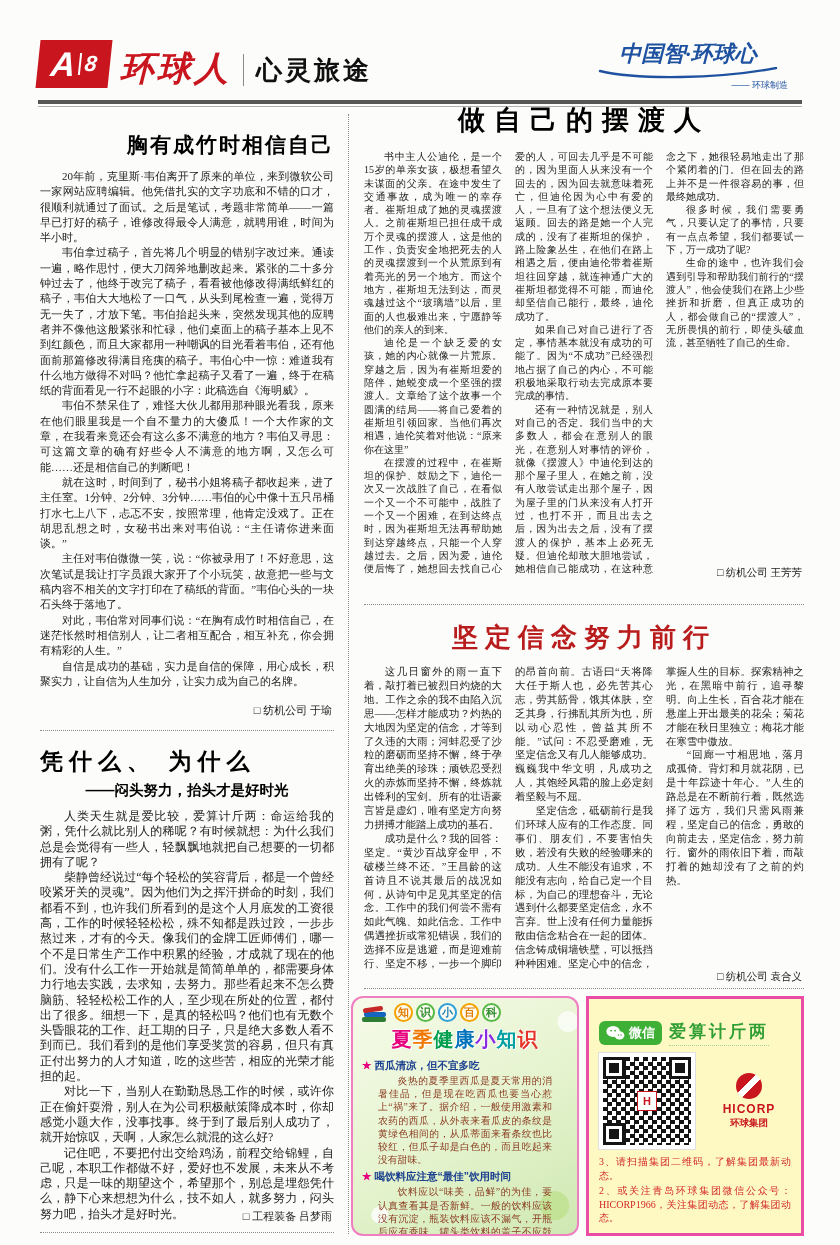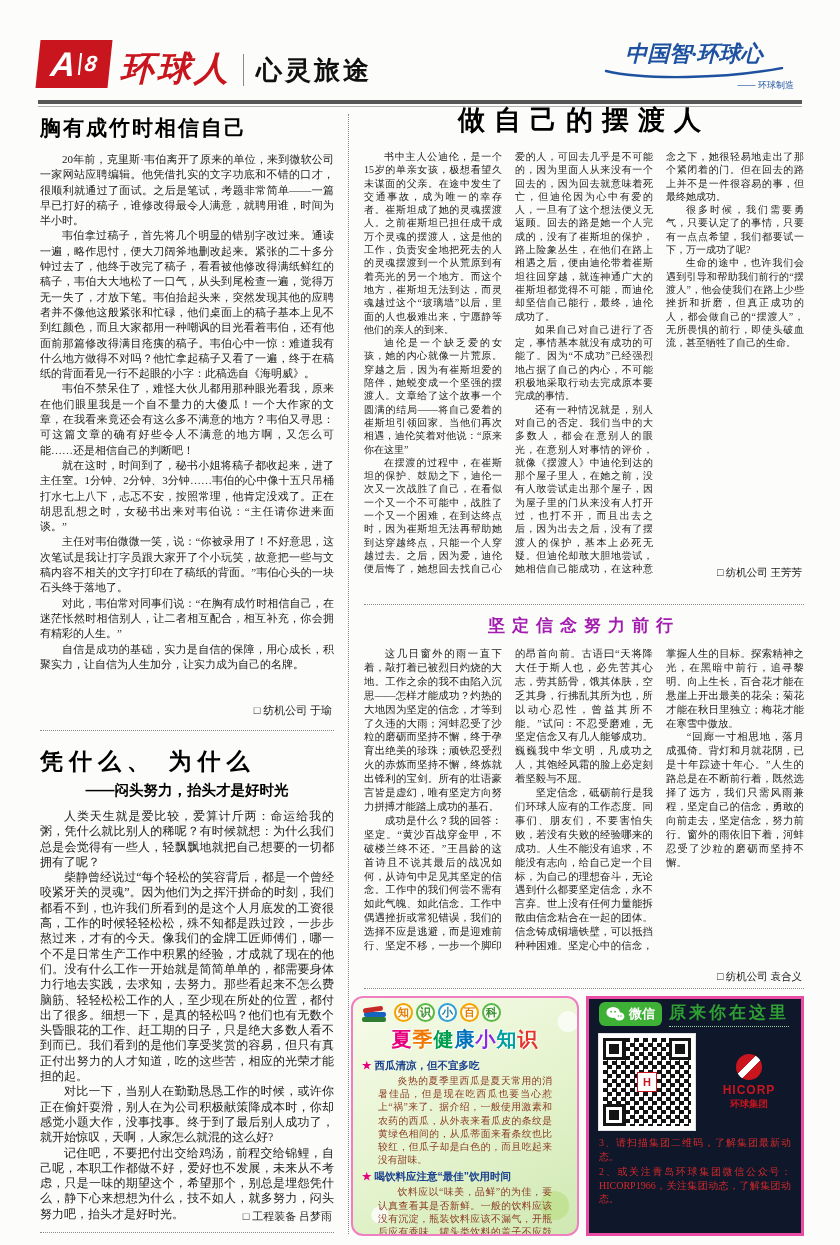--- a/index.html
+++ b/index.html
@@ -11,57 +11,57 @@
   .badge{height:48px;min-width:60px;background:#c9151d;color:#fff;display:flex;align-items:center;
          justify-content:center;transform:skew(-6deg);padding:0 6px;
          font-family:"Liberation Sans",sans-serif;font-style:italic;font-weight:900;}
   .badge .bl{font-size:34px;line-height:1;}
   .badge .bd{font-size:22px;line-height:1;margin-left:3px;border-left:2px solid #fff;padding-left:4px;}
   .masthead{color:#c9151d;font-family:"Liberation Serif",serif;font-style:italic;font-weight:900;
             font-size:34px;line-height:1;letter-spacing:3px;padding-bottom:2px;}
   .divider-v{width:1px;height:32px;background:#8a8a8a;margin:0 2px 2px 2px;}
   .subsection{font-family:"Liberation Sans",sans-serif;font-weight:700;font-size:26px;line-height:1;
               letter-spacing:3px;color:#101010;padding-bottom:5px;}
-  .header-right{position:absolute;right:46px;top:42px;width:200px;text-align:center;}
+  .header-right{position:absolute;right:52px;top:42px;width:200px;text-align:center;}
   .slogan{color:#1e52a0;font-style:italic;font-weight:700;font-size:22px;line-height:1.1;
           font-family:"Liberation Serif",serif;white-space:nowrap;}
   .swoosh{display:block;margin:1px auto 0;}
   .slogan-sub{color:#1e52a0;font-size:9px;text-align:right;font-family:"Liberation Sans",sans-serif;}
   .rule{position:absolute;left:38px;right:38px;top:100px;height:4px;background:#565656;}
   .rule2{position:absolute;left:38px;right:38px;top:106px;height:1px;background:#b0b0b0;}
 
   
   .article{position:absolute;overflow:hidden;box-sizing:border-box;}
   .article p{margin:0;text-indent:2em;text-align:justify;}
   .byline{position:absolute;right:2px;bottom:0;background:#fcfcfa;padding-left:10px;}
 
   #article1{left:40px;top:114px;width:294px;height:604px;}
-  #article1 .title{text-align:left;font-family:"Liberation Sans",sans-serif;font-weight:900;
-                   font-size:21px;letter-spacing:2px;margin:0 0 10px;color:#000;}
+  #article1 .title{text-align:right;font-family:"Liberation Sans",sans-serif;font-weight:900;
+                   font-size:21px;letter-spacing:2px;margin:17px 0 10px;color:#000;}
   #article1 .body{font-size:11px;line-height:15.3px;}
   #article1 .byline{font-size:11px;}
 
   #article3{left:40px;top:744px;width:294px;height:480px;}
   #article3 .title{font-family:"Liberation Sans",sans-serif;font-weight:900;
                    font-size:23px;letter-spacing:6px;margin:2px 0 0;color:#000;}
   #article3 .subtitle{text-align:center;font-family:"Liberation Sans",sans-serif;font-weight:700;
                       font-size:14.5px;margin:4px 0 9px;color:#000;}
   #article3 .body{font-size:12px;line-height:15.3px;}
   #article3 .byline{font-size:11px;}
 
   #article2{left:364px;top:98px;width:440px;height:482px;}
   #article2 .title{text-align:center;font-family:"Liberation Sans",sans-serif;font-weight:900;
                    font-size:27px;letter-spacing:9px;margin:4px 0 12px;color:#000;}
   #article2 .cols{column-count:3;column-gap:13px;column-fill:auto;height:428px;
                   font-size:10px;line-height:13.3px;}
   #article2 .byline{font-size:10.5px;}
 
   #article4{left:364px;top:612px;width:440px;height:372px;}
   #article4 .title{text-align:center;font-family:"Liberation Sans",sans-serif;font-weight:900;
-                   font-size:17px;letter-spacing:7px;margin:2px 0 10px;color:#a21caf;}
+                   font-size:26px;letter-spacing:7px;margin:8px 0 10px;color:#b91c1c;}
   #article4 .cols{column-count:3;column-gap:13px;column-fill:auto;height:318px;
                   font-size:10.4px;line-height:13.9px;}
   #article4 .byline{font-size:10.5px;}
 
   
   .vdiv{position:absolute;left:348px;top:114px;height:1120px;width:0;border-left:1px dotted #8a8a8a;}
   .hdot{position:absolute;border-top:1px dotted #8a8a8a;height:0;}
   #hr-left{left:40px;width:294px;top:730px;}
   #hr-left2{left:40px;width:294px;top:1232px;}
   #hr-right1{left:364px;width:440px;top:604px;}
@@ -100,21 +100,21 @@
   .hb-title span:nth-child(6){color:#00a0a0;}
   .hb-title span:nth-child(7){color:#e6332a;}
   .hb-head{color:#1a3f8f;font-family:"Liberation Sans",sans-serif;font-weight:700;
            font-size:10.5px;line-height:15px;}
   .hb-star{color:#e6007e;margin-right:3px;}
   .hb-body{color:#8a3a20;font-size:9.8px;line-height:13.2px;text-align:justify;text-indent:2em;
            margin:1px 16px 3px;}
 
   
   #qrbox{position:absolute;left:586px;top:996px;width:218px;height:240px;box-sizing:border-box;
-         border:3px solid #ea4da5;background:#0f172a;padding:2px 10px 4px;}
+         border:3px solid #ea4da5;background:#fef9c3;padding:21px 10px 4px;}
   .qr-head{display:flex;align-items:center;gap:7px;}
   .wx-badge{background:#3eb035;border-radius:6px;color:#fff;display:flex;align-items:center;gap:4px;
             padding:3px 7px;font-family:"Liberation Sans",sans-serif;font-weight:700;font-size:13px;}
   .scan-label{color:#2f9e33;font-family:"Liberation Sans",sans-serif;font-weight:900;
               font-size:17px;letter-spacing:3px;border-bottom:1px dotted #9dd49d;padding-bottom:2px;}
   .qr-row{display:flex;align-items:center;gap:12px;margin:7px 0 6px;}
   .qr{position:relative;width:88px;height:88px;flex:0 0 auto;border:4px solid #fff;
       outline:1px solid #e0e0e0;
       background:conic-gradient(#141414 25%,#fff 0 50%,#141414 0 75%,#fff 0);
       background-size:9px 9px;}
@@ -204,21 +204,21 @@
     </div>
     <div class="byline">□ 工程装备 吕梦雨</div>
   </div>
 
   <div class="article" id="article4">
     <div class="title">坚定信念努力前行</div>
     <div class="cols">
       <p>这几日窗外的雨一直下着，敲打着已被烈日灼烧的大地。工作之余的我不由陷入沉思——怎样才能成功？灼热的大地因为坚定的信念，才等到了久违的大雨；河蚌忍受了沙粒的磨砺而坚持不懈，终于孕育出绝美的珍珠；顽铁忍受烈火的赤炼而坚持不懈，终炼就出锋利的宝剑。所有的壮语豪言皆是虚幻，唯有坚定方向努力拼搏才能踏上成功的基石。</p>
       <p>成功是什么？我的回答：坚定。“黄沙百战穿金甲，不破楼兰终不还。”王昌龄的这首诗且不说其最后的战况如何，从诗句中足见其坚定的信念。工作中的我们何尝不需有如此气魄、如此信念。工作中偶遇挫折或常犯错误，我们的选择不应是逃避，而是迎难前行、坚定不移，一步一个脚印的昂首向前。古语曰“天将降大任于斯人也，必先苦其心志，劳其筋骨，饿其体肤，空乏其身，行拂乱其所为也，所以动心忍性，曾益其所不能。”试问：不忍受磨难，无坚定信念又有几人能够成功。巍巍我中华文明，凡成功之人，其饱经风霜的脸上必定刻着坚毅与不屈。</p>
       <p>坚定信念，砥砺前行是我们环球人应有的工作态度。同事们、朋友们，不要害怕失败，若没有失败的经验哪来的成功。人生不能没有追求，不能没有志向，给自己定一个目标，为自己的理想奋斗，无论遇到什么都要坚定信念，永不言弃。世上没有任何力量能拆散由信念粘合在一起的团体。信念铸成铜墙铁壁，可以抵挡种种困难。坚定心中的信念，掌握人生的目标。探索精神之光，在黑暗中前行，追寻黎明。向上生长，百合花才能在悬崖上开出最美的花朵；菊花才能在秋日里独立；梅花才能在寒雪中傲放。</p>
-      <p>“回廊一寸相思地，落月成孤倚。背灯和月就花阴，已是十年踪迹十年心。”人生的路总是在不断前行着，既然选择了远方，我们只需风雨兼程，坚定自己的信念，勇敢的向前走去，坚定信念，努力前行。窗外的雨依旧下着，河蚌忍受了沙粒的磨砺而坚持不懈。</p>
+      <p>“回廊一寸相思地，落月成孤倚。背灯和月就花阴，已是十年踪迹十年心。”人生的路总是在不断前行着，既然选择了远方，我们只需风雨兼程，坚定自己的信念，勇敢的向前走去，坚定信念，努力前行。窗外的雨依旧下着，而敲打着的她却没有了之前的灼热。</p>
     </div>
     <div class="byline">□ 纺机公司 袁合义</div>
   </div>
 
   <div id="healthbox">
     <div class="kb-row">
       <span class="books">
           <i></i>
           <i></i>
           <i></i>
@@ -248,21 +248,21 @@
         <svg width="19" height="16" viewBox="0 0 24 20">
           <ellipse cx="9" cy="8" rx="8.5" ry="7" fill="#fff"></ellipse>
           <ellipse cx="17" cy="13" rx="6.2" ry="5.2" fill="#fff"></ellipse>
           <circle cx="6.5" cy="7" r="1.1" fill="#3eb035"></circle>
           <circle cx="11.5" cy="7" r="1.1" fill="#3eb035"></circle>
           <circle cx="15.6" cy="12.6" r="0.95" fill="#3eb035"></circle>
           <circle cx="19" cy="12.6" r="0.95" fill="#3eb035"></circle>
         </svg>
         <span>微信</span>
       </span>
-      <span class="scan-label">原来你在这里</span>
+      <span class="scan-label">爱算计斤两</span>
     </div>
     <div class="qr-row">
       <div class="qr">
         <span class="finder f-tl"></span>
         <span class="finder f-tr"></span>
         <span class="finder f-bl"></span>
         <span class="qr-logo">H</span>
       </div>
       <div class="hicorp">
         <div class="hicorp-mark"></div>

